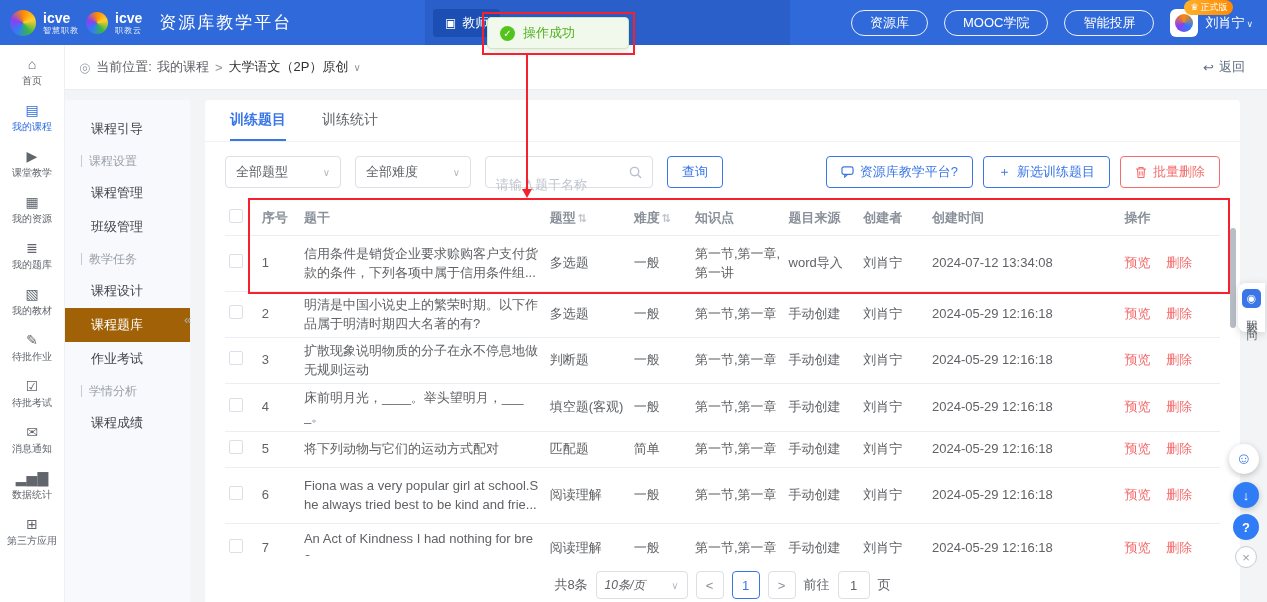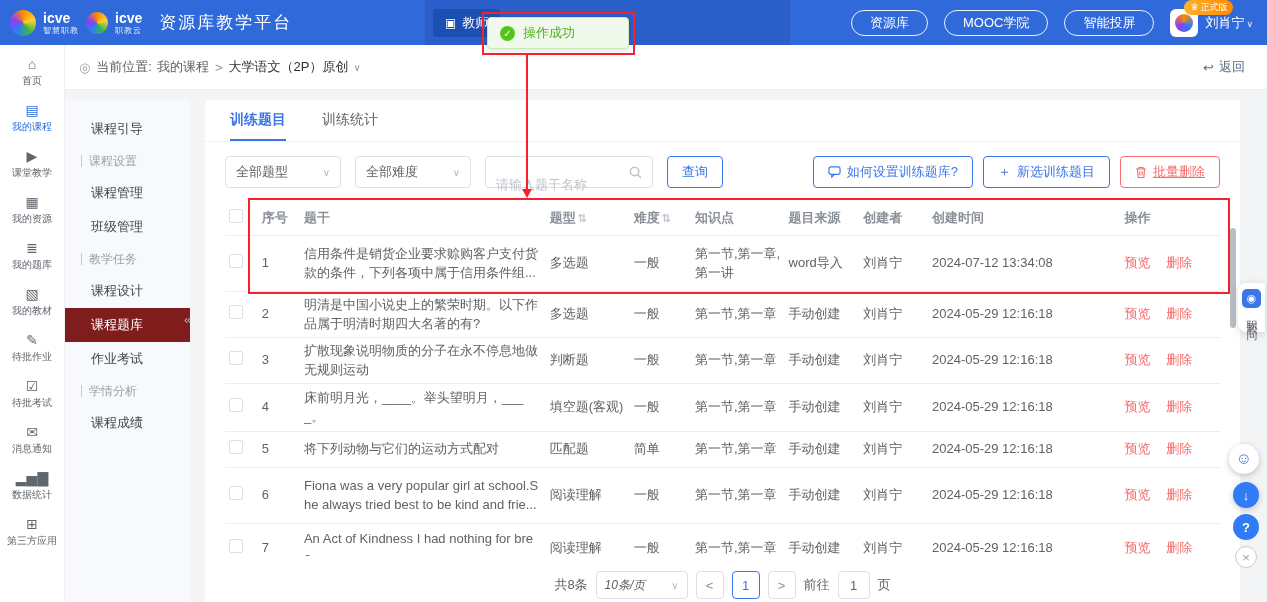--- a/index.html
+++ b/index.html
@@ -48,40 +48,40 @@
 
 .iconbar{position:absolute;left:0;top:45px;width:65px;height:557px;background:#fff;border-right:1px solid #f0f0f0;z-index:3;display:flex;flex-direction:column;padding-top:4px;}
 .icon-item{height:46px;display:flex;flex-direction:column;align-items:center;justify-content:center;gap:3px;color:#61666d;cursor:pointer;}
 .icon-item .icon-glyph{font-size:14px;line-height:1;}
 .icon-item .icon-label{font-size:10px;white-space:nowrap;}
 .icon-item.active{color:#2e6bdf;}
 
 
 .submenu{position:absolute;left:65px;top:100px;width:125px;height:512px;background:#f7f9fc;z-index:2;padding-top:12px;}
 .menu-item{height:34px;line-height:34px;padding-left:26px;font-size:13px;color:#42474d;cursor:pointer;white-space:nowrap;}
-.menu-item.active{background:#7f1d1d;color:#fff;}
+.menu-item.active{background:#a16207;color:#fff;}
 .menu-section{height:30px;padding-left:16px;font-size:12px;color:#9aa0a8;display:flex;align-items:center;gap:7px;white-space:nowrap;}
 .menu-section::before{content:"";width:1px;height:12px;background:#c6cad1;}
 .collapse-btn{position:absolute;left:184px;top:312px;color:#a8adb5;font-size:13px;z-index:4;cursor:pointer;}
 
 
 .card{position:absolute;left:205px;top:100px;width:1035px;height:502px;background:#fff;border-radius:4px 4px 0 0;z-index:1;}
 .tabs{height:42px;display:flex;align-items:flex-end;gap:36px;padding:0 25px;border-bottom:1px solid #f0f2f5;}
 .tab{font-size:14px;color:#606266;padding-bottom:12px;position:relative;cursor:pointer;}
 .tab.active{color:#3a76e8;font-weight:bold;}
 .tab.active::after{content:"";position:absolute;left:0;right:0;bottom:0;height:2px;background:#3a76e8;}
 .filter-row{display:flex;align-items:center;gap:14px;padding:14px 20px;}
 .select{width:116px;height:32px;border:1px solid #dcdfe6;border-radius:4px;display:flex;align-items:center;justify-content:space-between;padding:0 10px;color:#606266;background:#fff;cursor:pointer;}
 .select .chev,.page-size .chev{color:#b4b9c2;font-size:10px;}
 .search-box{width:168px;height:32px;border:1px solid #dcdfe6;border-radius:4px;display:flex;align-items:center;justify-content:space-between;padding:0 10px;background:#fff;}
 .search-box input{border:none;outline:none;width:118px;font-size:13px;color:#606266;font-family:inherit;background:transparent;margin-top:24px;}
 .search-box input::placeholder{color:#bfc4cc;}
 .btn{height:32px;border-radius:4px;background:#fff;display:inline-flex;align-items:center;gap:6px;padding:0 14px;font-size:13px;cursor:pointer;white-space:nowrap;border:1px solid #dcdfe6;}
 .btn-blue{border-color:#3a76e8;color:#3a76e8;}
-.btn-red{border-color:#f56c6c;color:#f56c6c;text-decoration:underline;}
+.btn-red{border-color:#f56c6c;color:#f56c6c;}
 .right-group{margin-left:auto;display:flex;gap:10px;}
 
 
 .table{margin:0 20px;}
 .thead{display:flex;height:34px;align-items:center;border-bottom:1px solid #ebeef5;color:#8a9099;font-weight:600;font-size:13px;}
 .tbody{overflow:hidden;height:320px;}
 .trow{display:flex;align-items:center;border-bottom:1px solid #ebeef5;color:#606266;font-size:13px;}
 .tbody .trow:nth-child(1){height:56px;}
 .tbody .trow:nth-child(2){height:46px;}
 .tbody .trow:nth-child(3){height:46px;}
@@ -274,21 +274,21 @@
             <line x1="9.5" y1="9.5" x2="13" y2="13" stroke="#b9c0cc" stroke-width="1.5"></line>
           </svg>
       </div>
       <span class="btn btn-blue">查询</span>
       <div class="right-group">
         <span class="btn btn-blue">
           <svg width="13" height="12" viewBox="0 0 14 13">
               <rect x="1" y="1" width="12" height="8" rx="2" fill="none" stroke="#3a76e8" stroke-width="1.3"></rect>
               <path d="M4 9l0 3 3-3" fill="none" stroke="#3a76e8" stroke-width="1.3"></path>
             </svg>
-          <span>如何设置训练题库?</span>
+          <span>资源库教学平台?</span>
         </span>
         <span class="btn btn-blue">
           <span>＋</span>
           <span>新选训练题目</span>
         </span>
         <span class="btn btn-red">
           <svg width="12" height="13" viewBox="0 0 12 13">
               <path d="M1 3h10M4 3V1.5h4V3M2.5 3l.6 8.5h5.8L9.5 3M4.8 5.2v4.3M7.2 5.2v4.3" stroke="#f56c6c" stroke-width="1.1" fill="none"></path>
             </svg>
           <span>批量删除</span>

